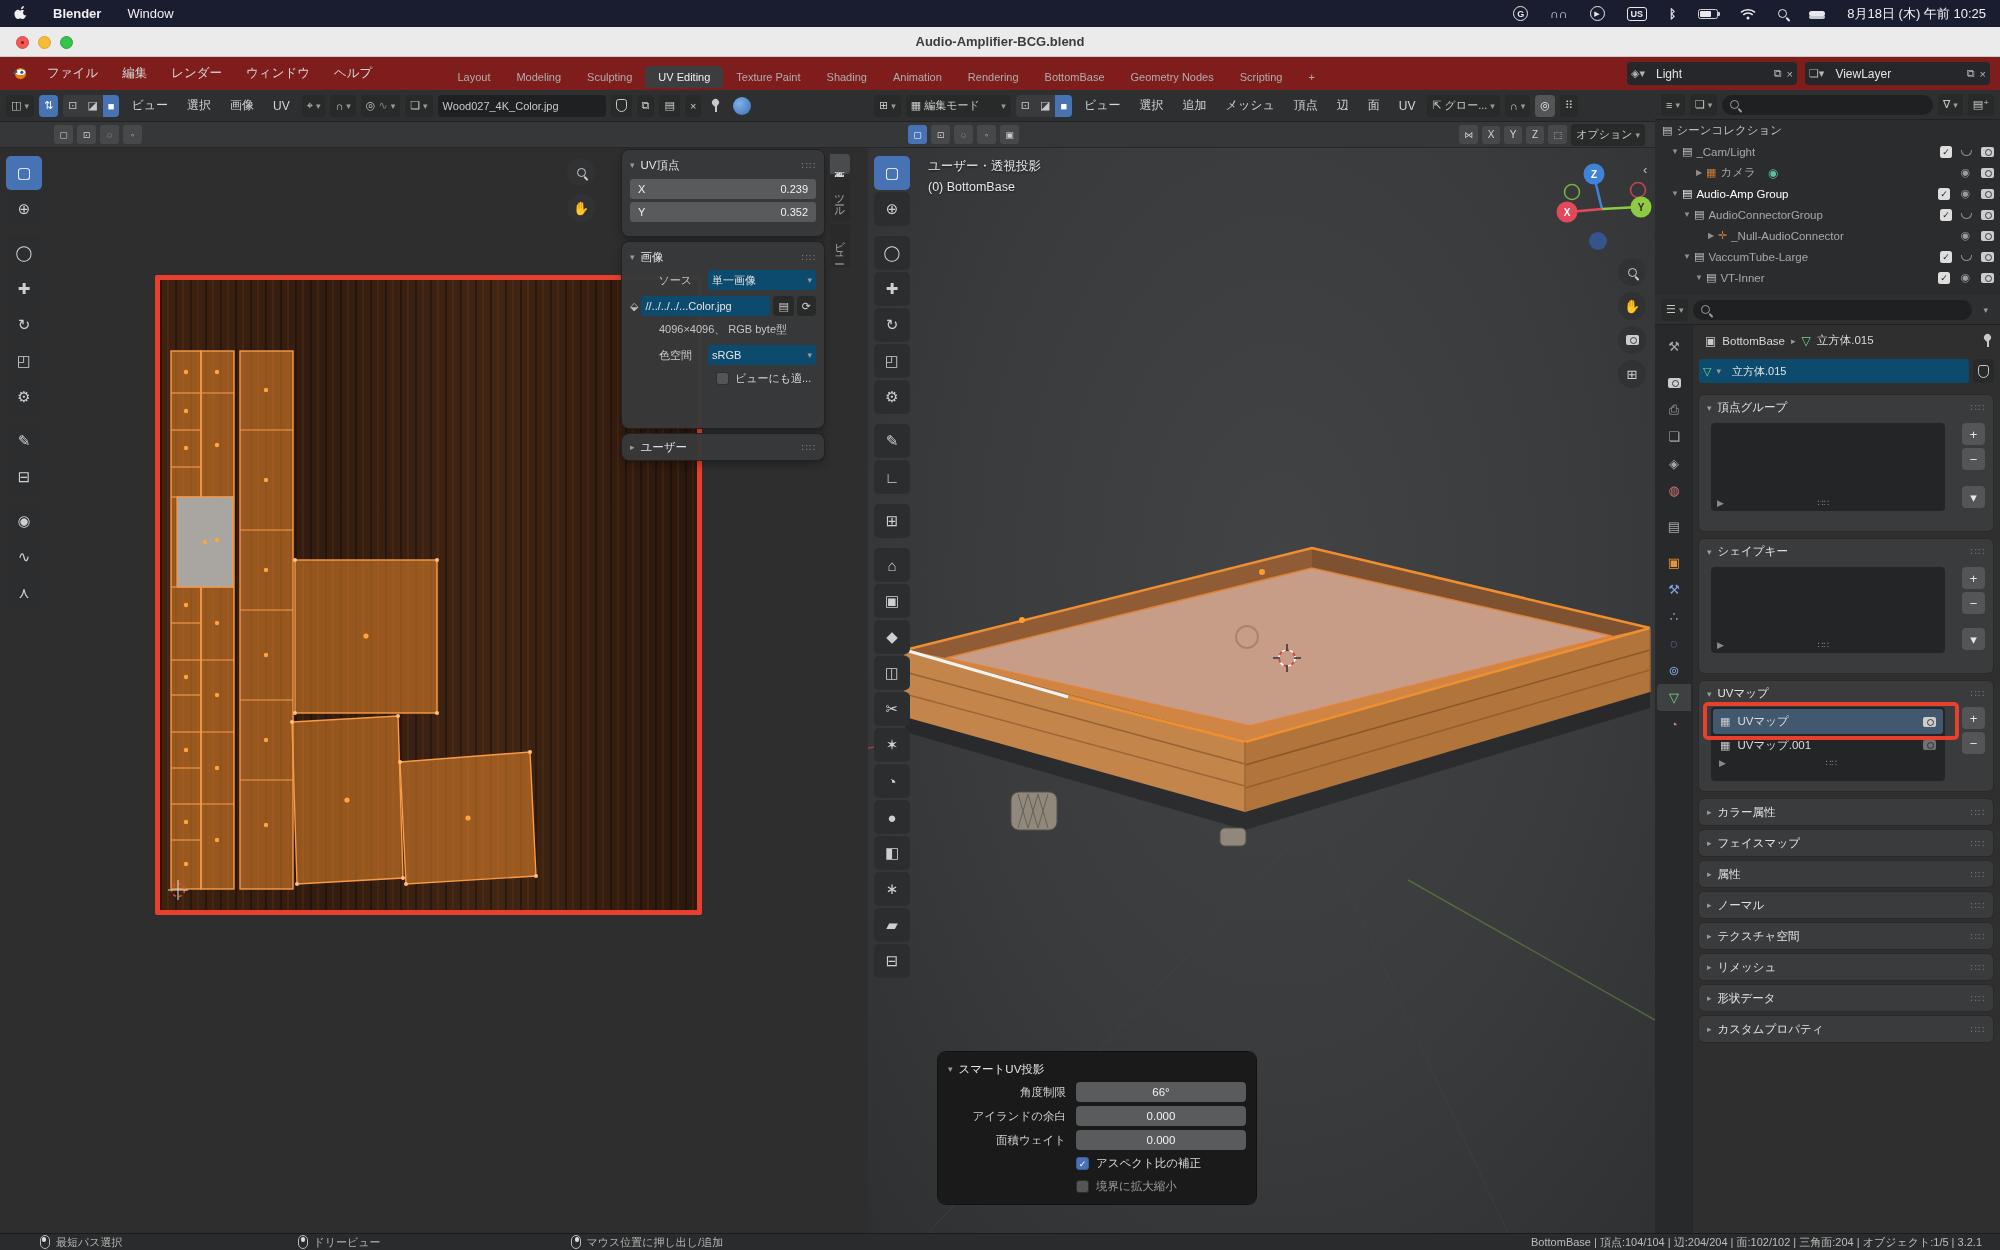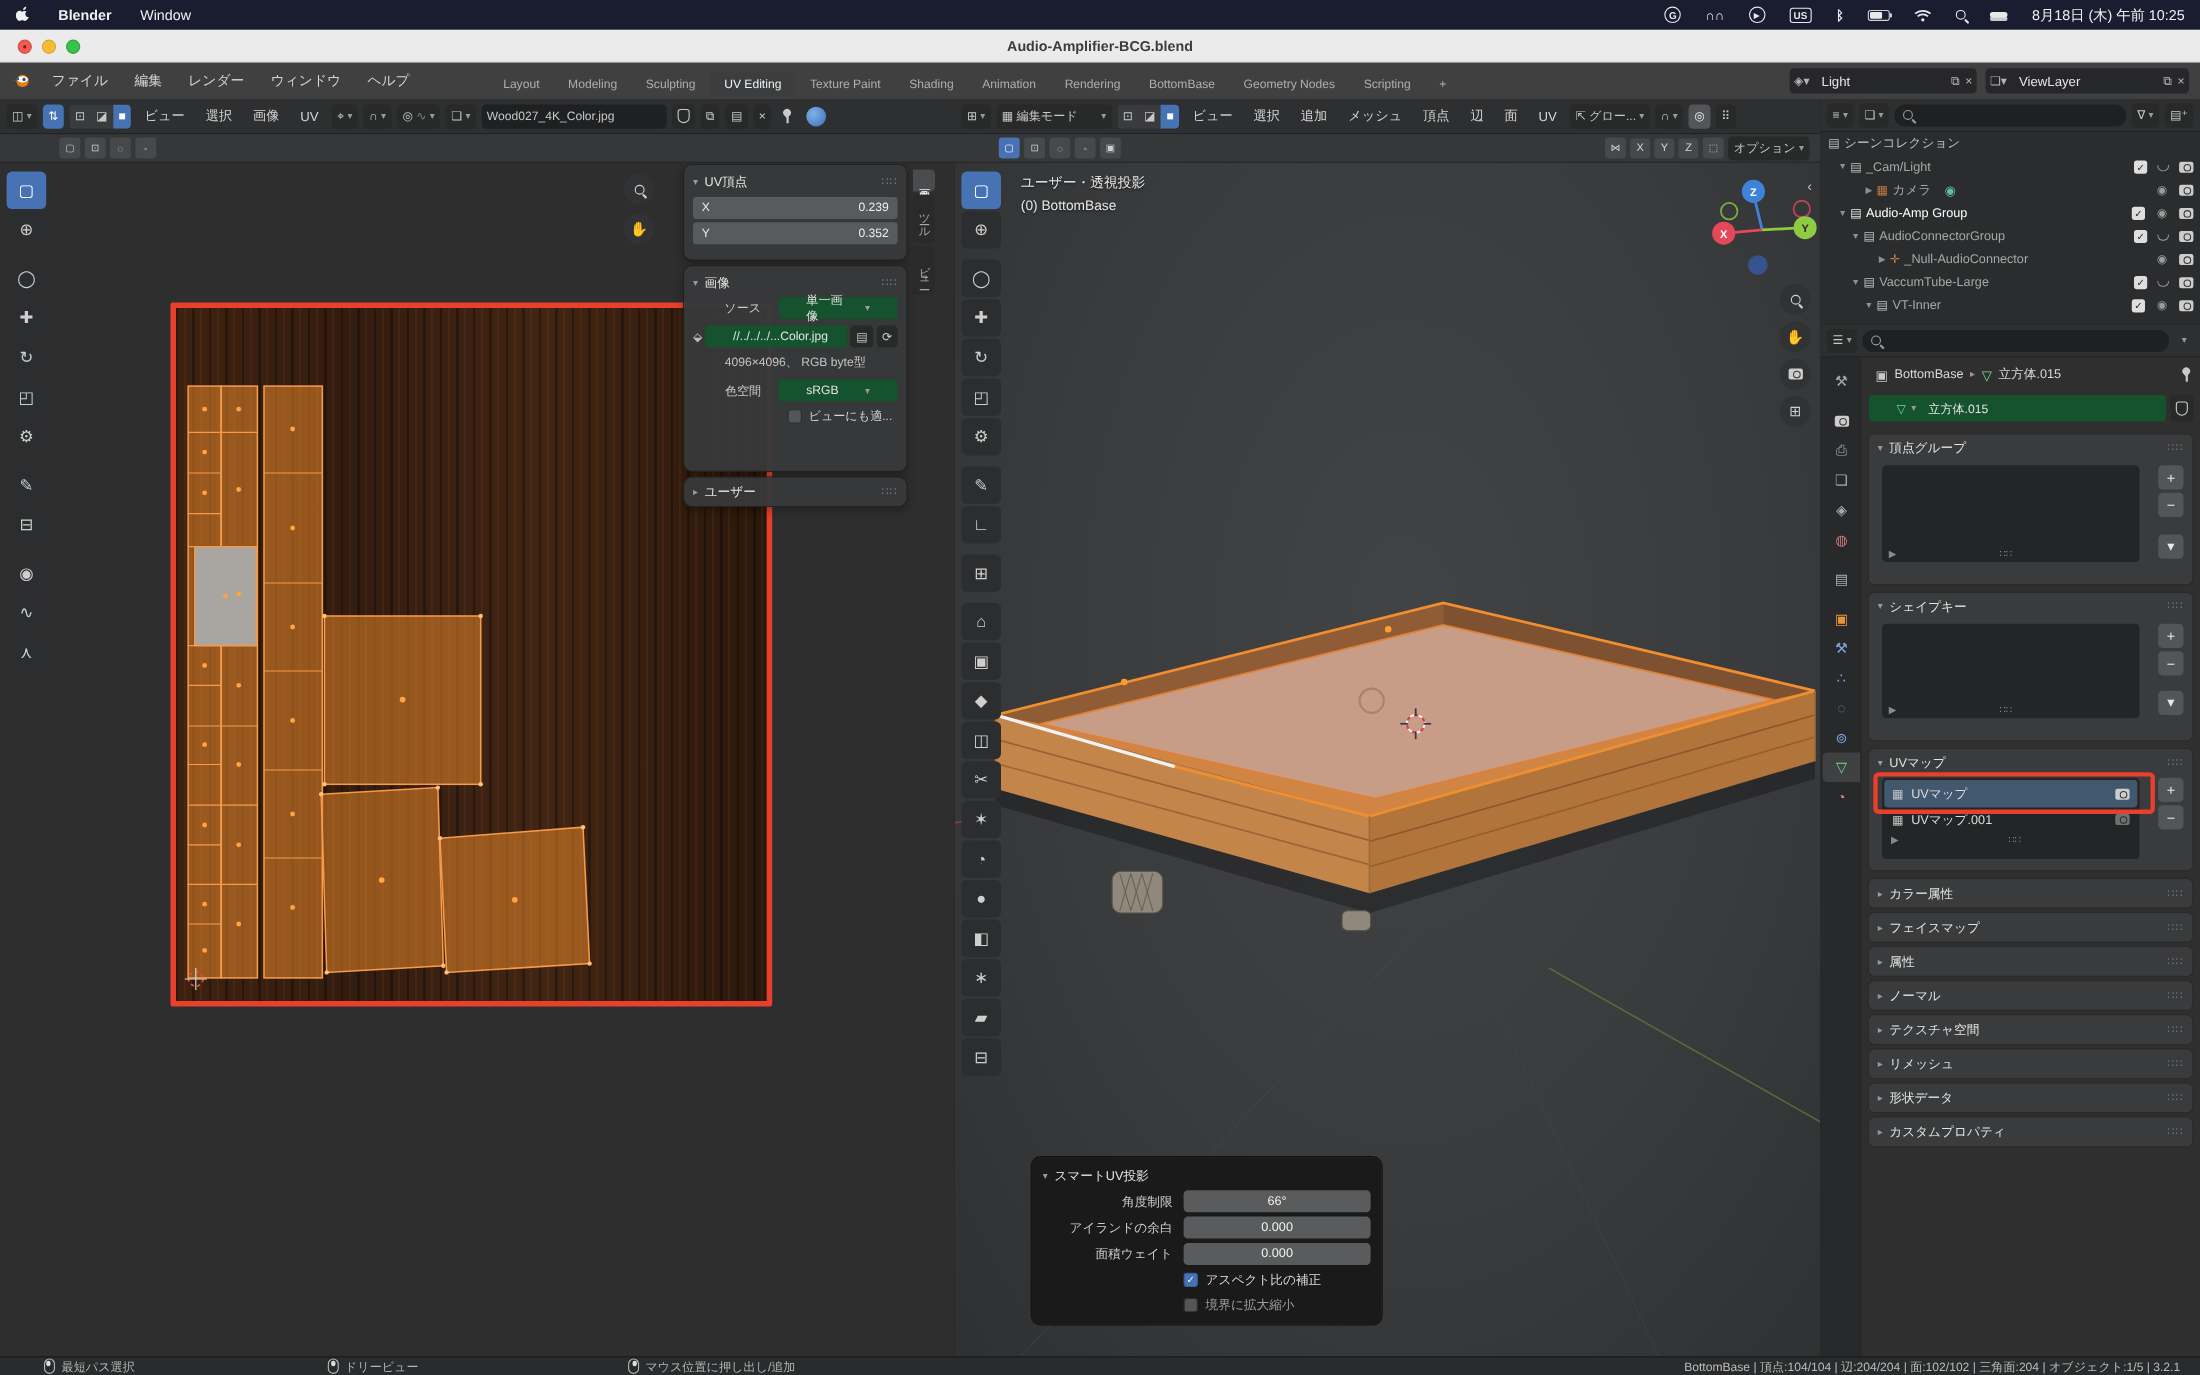--- a/index.html
+++ b/index.html
@@ -30,21 +30,21 @@
   
   #titlebar{left:0;top:27px;width:2000px;height:30px;background:#ebebeb;border-bottom:1px solid #c9c9c9;display:flex;align-items:center;justify-content:center}
   #titlebar .title{color:#3c3c3c;font-size:13px;font-weight:bold}
   .tl{position:absolute;top:9px;width:13px;height:13px;border-radius:50%}
   .tl.r{left:16px;background:#f35a52;border:1px solid #d94a42}
   .tl.r::after{content:"";position:absolute;left:4px;top:4px;width:3px;height:3px;border-radius:50%;background:#7c201c}
   .tl.y{left:38px;background:#f5bc34;border:1px solid #dba52c}
   .tl.g{left:60px;background:#37c24c;border:1px solid #2ba33e}
 
   
-  #topbar{left:0;top:57px;width:2000px;height:33px;background:#404040;display:flex;align-items:center;color:#cfcfcf}
+  #topbar{left:0;top:57px;width:2000px;height:33px;background:#7f1d1d;display:flex;align-items:center;color:#cfcfcf}
   #topbar .menu{padding:0 12px;font-size:12.5px}
   .wtab{padding:5px 13px;font-size:11px;color:#aeaeae;border-radius:5px 5px 0 0;margin-top:6px}
   .wtab.active{background:#3c3d3f;color:#f0f0f0}
   .idpill{display:flex;align-items:center;background:#26272a;border-radius:4px;height:23px;padding:0 4px;gap:5px}
   .idpill .nm{color:#e4e4e4;font-size:12px;padding:0 6px}
   .idpill .ic{color:#b5b5b5;font-size:11px}
   .blogo{width:19px;height:15px}
 
   
   .ehdr{display:flex;align-items:center;height:32px;background:#2e2f31;border-bottom:1px solid #202122;padding:0 6px;gap:5px}
@@ -68,21 +68,21 @@
   #uved{left:0;top:90px;width:868px;height:1143px;background:#2e2e2f}
   #uvcanvas{position:absolute;left:0;top:58px;right:0;bottom:0;overflow:hidden}
   #woodtex{position:absolute;left:160px;top:132px;width:540px;height:632px;background-color:#3a2113;
     background-image:repeating-linear-gradient(90deg,rgba(0,0,0,.30) 0 2px,rgba(0,0,0,0) 2px 7px,rgba(130,75,32,.16) 7px 9px,rgba(0,0,0,0) 9px 15px),
     linear-gradient(90deg,rgba(66,34,13,.55),rgba(28,13,5,.25) 30%,rgba(80,45,20,.35) 62%,rgba(24,11,4,.45))}
   .redbox{position:absolute;border:5px solid #e8402c;border-radius:2px;pointer-events:none}
   .npanel{position:absolute;background:rgba(56,57,58,.97);border-radius:7px;box-shadow:0 0 0 1px #222,0 4px 10px rgba(0,0,0,.3);padding:4px 8px}
   .phead{display:flex;align-items:center;gap:6px;height:22px;color:#e6e6e6;font-size:11.5px}
   .phead .grip{margin-left:auto;color:#7d7e80;font-size:10px;letter-spacing:1px}
   .slider{display:flex;align-items:center;background:#585a5b;border-radius:3px;height:20px;padding:0 8px;color:#f0f0f0;font-size:11px;margin-top:3px}
-  .drop{display:flex;align-items:center;background:#14532d;border-radius:3.5px;height:20px;padding:0 25px;color:#e3e3e3;font-size:11px;gap:5px}
+  .drop{display:flex;align-items:center;background:#0c4a6e;border-radius:3.5px;height:20px;padding:0 4px;color:#e3e3e3;font-size:11px;gap:5px}
   .lblcol{width:78px;text-align:right;color:#cacaca;font-size:11px;flex-shrink:0;padding-right:16px}
   .chkbox{width:13px;height:13px;border-radius:3px;background:#545557;border:1px solid #2e2e2e;display:inline-flex;align-items:center;justify-content:center;color:#fff;font-size:9px}
   .chkbox.on{background:#4772b3;border-color:#3a5f99}
   .vtabs{position:absolute;display:flex;flex-direction:column;gap:3px}
   .vtab{writing-mode:vertical-rl;padding:10px 3px;background:#2a2a2b;color:#a8a8a8;font-size:10.5px;border-radius:0 4px 4px 0}
   .vtab.active{background:#4a4b4d;color:#eee}
 
   
   #vp{left:868px;top:90px;width:787px;height:1143px;
     background:radial-gradient(ellipse at 52% 42%,#424345 0%,#3a3b3d 55%,#2f3032 100%)}

